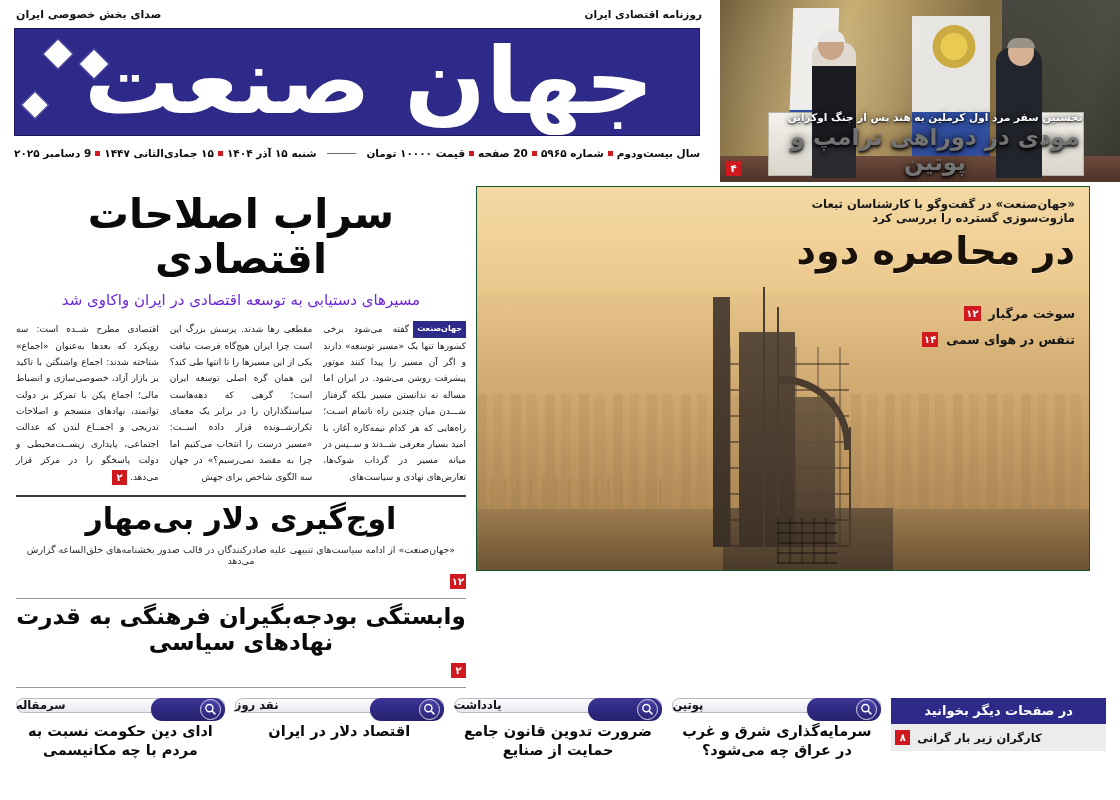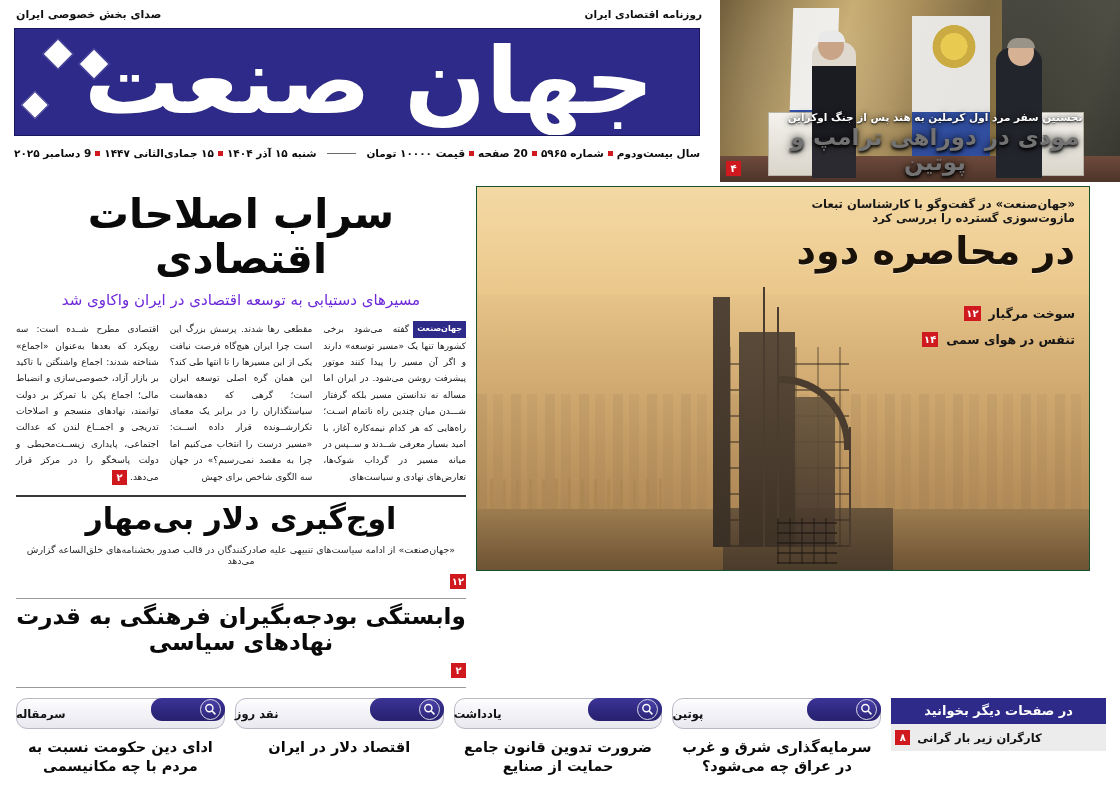--- a/index.html
+++ b/index.html
@@ -183,22 +183,22 @@
                     gap: 8px; margin-top: 11px; font-size: 12.5px; font-weight: 700;
                     color: #141414; letter-spacing: -.3px; }
   .bigpic .subrow .pgbadge { order: 2; }
   .bigpic .subrow .lbl { order: 1; }
 
   
   .bottom { display: flex; flex-direction: row-reverse; gap: 10px;
             padding: 10px 14px 0 16px; }
   .panel { width: 214px; position: relative; }
   .panel.wide { width: 220px; }
-  .tab { position: relative; height: 31px; display: flex; flex-direction: row-reverse;
-         align-items: center; }
+  .tab { position: relative; height: 15px; display: flex; flex-direction: row-reverse;
+         align-items: flex-start; }
   .tab-bg { position: absolute; inset: 0; border: 1px solid #b9b9c4; border-radius: 11px;
             background: linear-gradient(180deg,#fdfdff,#e8e8ef); }
   .tab-blue { position: absolute; right: 0; top: 0; width: 74px; height: 23px;
               background: linear-gradient(180deg,#3b3496,#26206e);
               border-radius: 11px 11px 11px 11px; }
   .tab-icon { position: absolute; right: 4px; top: 1px; width: 21px; height: 21px;
               border-radius: 50%; background: linear-gradient(180deg,#4a42a8,#2b2478);
               border: 1px solid #d9d9e6;
               display: flex; align-items: center; justify-content: center; }
   .tab-icon svg { display: block; }

